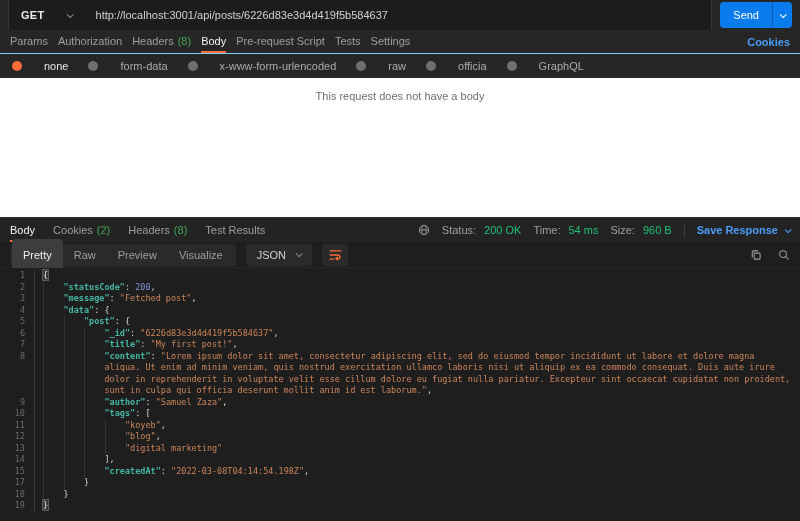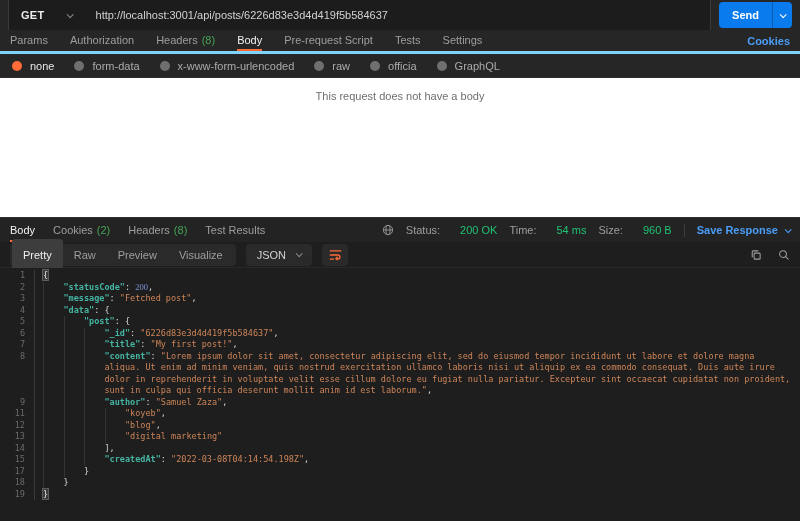--- a/index.html
+++ b/index.html
@@ -40,53 +40,53 @@
     transform: rotate(45deg) translateY(-1px);
     display: inline-block;
   }
   .url-text { color: #d2d2d2; padding-left: 10px; white-space: nowrap; overflow: hidden; }
   .send-btn {
     height: 26px; flex: 0 0 auto;
     background: #097bed; border-radius: 4px;
     display: flex; align-items: stretch; color: #fff;
     cursor: pointer; overflow: hidden;
   }
-  .send-main { display: flex; align-items: center; padding: 0 13px; font-weight: bold; }
+  .send-main { display: flex; align-items: center; padding: 0 13px; font-weight: normal; }
   .send-caret {
     display: flex; align-items: center; padding: 0 7px;
     border-left: 1px solid rgba(0,0,0,.25);
   }
   .send-caret .chev { border-color: #fff; }
 
   
   .req-tabs {
     height: 24px; flex: 0 0 24px;
     background: #262626;
     display: flex; align-items: stretch;
-    padding: 0 10px; gap: 22px;
-    border-bottom: 3px solid #7dd3fc;
+    padding: 0 10px; gap: 10px;
+    border-bottom: 1px solid #7dd3fc;
   }
   .tab {
     display: flex; align-items: center; gap: 4px;
     color: #9e9e9e; cursor: pointer;
     border-bottom: 2px solid transparent; padding-top: 1px;
   }
   .tab.active { color: #f2f2f2; border-bottom-color: #ff6c37; }
   .tab .count { color: #45a455; }
   .cookies-link { margin-left: auto; align-self: center; color: #4a9df8; font-weight: bold; cursor: pointer; }
 
   
   .radio-row {
     height: 24px; flex: 0 0 24px;
     background: #262626;
     display: flex; align-items: center;
     padding: 0 12px; gap: 20px;
     border-bottom: 1px solid #2c2c2c;
   }
-  .radio-opt { display: flex; align-items: center; gap: 8px; color: #ababab; cursor: pointer; }
+  .radio-opt { display: flex; align-items: center; gap: 22px; color: #ababab; cursor: pointer; }
   .radio-opt .dot { width: 10px; height: 10px; border-radius: 50%; background: #6f6f6f; }
   .radio-opt.selected { color: #e6e6e6; }
   .radio-opt.selected .dot { background: #ff6c37; }
 
   
   .empty-body {
     height: 139px; flex: 0 0 139px;
     background: #ffffff;
     text-align: center; padding-top: 12px;
     color: #6f6f6f;
@@ -95,21 +95,21 @@
   
   .resp-header {
     height: 25px; flex: 0 0 25px;
     background: #232323;
     border-top: 1px solid #303030;
     display: flex; align-items: stretch;
     padding: 0 10px; gap: 18px;
   }
   .resp-meta { margin-left: auto; display: flex; align-items: center; gap: 0; }
   .meta-label { color: #9e9e9e; margin-left: 12px; }
-  .meta-value { color: #1fc274; margin-left: 20px; }
+  .meta-value { color: #1fc274; margin-left: 8px; }
   .meta-divider { width: 1px; height: 13px; background: #3d3d3d; margin: 0 12px; }
   .save-response { color: #4a9df8; font-weight: bold; display: flex; align-items: center; gap: 7px; cursor: pointer; }
   .save-response .chev { border-color: #4a9df8; }
   .globe { display: flex; align-items: center; }
 
   
   .resp-toolbar {
     height: 26px; flex: 0 0 26px;
     background: #1e1e1e;
     display: flex; align-items: center;
@@ -153,21 +153,21 @@
     border-left: 1px solid #3a3a3a;
     padding-right: 8px;
     white-space: pre-wrap;
     overflow-wrap: break-word;
     position: relative;
     color: #d9d9d9;
   }
   .guide { position: absolute; top: 0; bottom: 0; width: 1px; background: #343434; }
   .tk-k { color: #45b5a2; font-weight: bold; }
   .tk-s { color: #ce8559; }
-  .tk-n { color: #8093d8; font-family: Liberation Serif, serif; }
+  .tk-n { color: #8093d8; }
   .tk-p { color: #d9d9d9; }
   .tk-pb { color: #eaeaea; background: #3a3a3a; box-shadow: 0 0 0 1px #5c5c5c; }
 </style>
 </head>
 <body>
 
 <div class="topbar">
   <div class="url-group">
     <div class="method">
       <span class="method-label">GET</span>
@@ -344,20 +344,24 @@
     </div>
     <div class="code-line">
       <span class="ln">8</span>
       <div class="lc" style="padding-left: 69.5px;"><span class="guide" style="left: 8px;"></span><span class="guide" style="left: 28.5px;"></span><span class="guide" style="left: 49px;"></span><span class="tk-k">"content"</span><span class="tk-p">: </span><span class="tk-s">"Lorem ipsum dolor sit amet, consectetur adipiscing elit, sed do eiusmod tempor incididunt ut labore et dolore magna aliqua. Ut enim ad minim veniam, quis nostrud exercitation ullamco laboris nisi ut aliquip ex ea commodo consequat. Duis aute irure dolor in reprehenderit in voluptate velit esse cillum dolore eu fugiat nulla pariatur. Excepteur sint occaecat cupidatat non proident, sunt in culpa qui officia deserunt mollit anim id est laborum."</span><span class="tk-p">,</span></div>
     </div>
     <div class="code-line">
       <span class="ln">9</span>
       <div class="lc" style="padding-left: 69.5px;"><span class="guide" style="left: 8px;"></span><span class="guide" style="left: 28.5px;"></span><span class="guide" style="left: 49px;"></span><span class="tk-k">"author"</span><span class="tk-p">: </span><span class="tk-s">"Samuel Zaza"</span><span class="tk-p">,</span></div>
     </div>
     <div class="code-line">
+      <span class="ln">10</span>
+      <div class="lc" style="padding-left: 69.5px;"><span class="guide" style="left: 8px;"></span><span class="guide" style="left: 28.5px;"></span><span class="guide" style="left: 49px;"></span><span class="tk-k">"tags"</span><span class="tk-p">: [</span></div>
+    </div>
+    <div class="code-line">
       <span class="ln">11</span>
       <div class="lc" style="padding-left: 90px;"><span class="guide" style="left: 8px;"></span><span class="guide" style="left: 28.5px;"></span><span class="guide" style="left: 49px;"></span><span class="guide" style="left: 69.5px;"></span><span class="tk-s">"koyeb"</span><span class="tk-p">,</span></div>
     </div>
     <div class="code-line">
       <span class="ln">12</span>
       <div class="lc" style="padding-left: 90px;"><span class="guide" style="left: 8px;"></span><span class="guide" style="left: 28.5px;"></span><span class="guide" style="left: 49px;"></span><span class="guide" style="left: 69.5px;"></span><span class="tk-s">"blog"</span><span class="tk-p">,</span></div>
     </div>
     <div class="code-line">
       <span class="ln">13</span>
       <div class="lc" style="padding-left: 90px;"><span class="guide" style="left: 8px;"></span><span class="guide" style="left: 28.5px;"></span><span class="guide" style="left: 49px;"></span><span class="guide" style="left: 69.5px;"></span><span class="tk-s">"digital marketing"</span></div>

